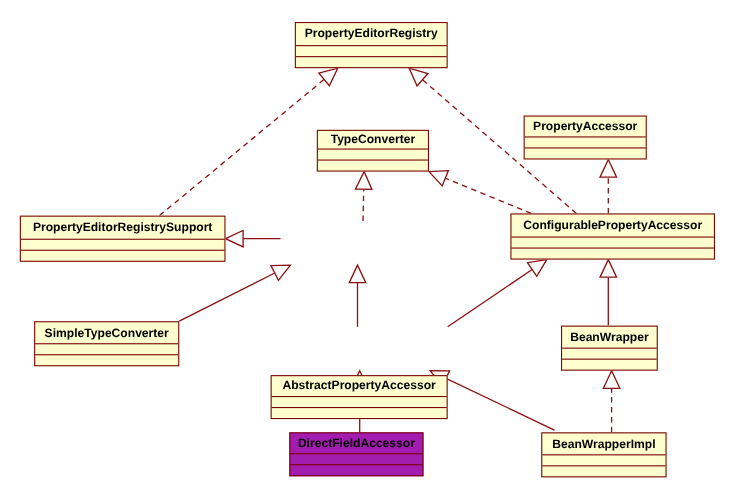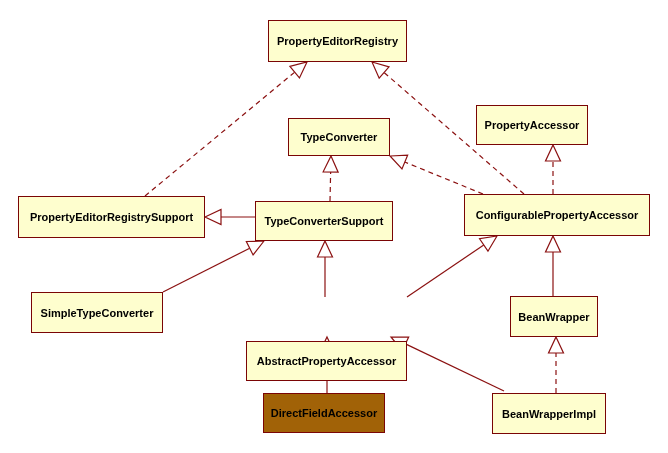--- a/index.html
+++ b/index.html
@@ -9,21 +9,21 @@
     background:#ffffff;
     overflow:hidden;
     font-family:"Liberation Sans",sans-serif;
   }
   #edges{position:absolute;left:0;top:0;}
   .uml-class{
     position:absolute;
     box-sizing:border-box;
     background:#FEFECE;
     border:1.5px solid #7A0505;
-    display:flex;flex-direction:row;
+    display:flex;flex-direction:column;
   }
   .uml-title{
     flex:1 1 auto;
     display:flex;align-items:center;justify-content:center;
     font-weight:bold;font-size:11px;color:#000000;
     white-space:nowrap;padding:0 2px;overflow:hidden;
     font-family:"Liberation Sans",sans-serif;
   }
   .uml-row{height:9px;border-top:1px solid #7A0505;}
 </style>
@@ -98,46 +98,41 @@
     <div class="uml-class" style="left: 476px; top: 105px; width: 112px; height: 40px; background: rgb(254, 254, 206); border-color: rgb(122, 5, 5);">
       <div class="uml-title" style="color: rgb(0, 0, 0);">PropertyAccessor</div>
       <div class="uml-row" style="border-top-color: rgb(122, 5, 5);"></div>
       <div class="uml-row" style="border-top-color: rgb(122, 5, 5);"></div>
     </div>
     <div class="uml-class" style="left: 18px; top: 196px; width: 187px; height: 42px; background: rgb(254, 254, 206); border-color: rgb(122, 5, 5);">
       <div class="uml-title" style="color: rgb(0, 0, 0);">PropertyEditorRegistrySupport</div>
       <div class="uml-row" style="border-top-color: rgb(122, 5, 5);"></div>
       <div class="uml-row" style="border-top-color: rgb(122, 5, 5);"></div>
     </div>
-    <div class="uml-class" style="left: 255px; top: 201px; width: 138px; height: 40px; background: rgb(254, 254, 206); border-color: rgb(122, 5, 5);">
-      <div class="uml-title" style="color: rgb(0, 0, 0);">TypeConverterSupport</div>
-      <div class="uml-row" style="border-top-color: rgb(122, 5, 5);"></div>
-      <div class="uml-row" style="border-top-color: rgb(122, 5, 5);"></div>
-    </div>
     <div class="uml-class" style="left: 464px; top: 194px; width: 186px; height: 42px; background: rgb(254, 254, 206); border-color: rgb(122, 5, 5);">
       <div class="uml-title" style="color: rgb(0, 0, 0);">ConfigurablePropertyAccessor</div>
       <div class="uml-row" style="border-top-color: rgb(122, 5, 5);"></div>
       <div class="uml-row" style="border-top-color: rgb(122, 5, 5);"></div>
     </div>
     <div class="uml-class" style="left: 31px; top: 292px; width: 132px; height: 41px; background: rgb(254, 254, 206); border-color: rgb(122, 5, 5);">
       <div class="uml-title" style="color: rgb(0, 0, 0);">SimpleTypeConverter</div>
       <div class="uml-row" style="border-top-color: rgb(122, 5, 5);"></div>
       <div class="uml-row" style="border-top-color: rgb(122, 5, 5);"></div>
     </div>
     <div class="uml-class" style="left: 246px; top: 297px; width: 161px; height: 40px; background: rgb(254, 254, 206); border-color: rgb(122, 5, 5); margin-top: 44px;">
       <div class="uml-title" style="color: rgb(0, 0, 0);">AbstractPropertyAccessor</div>
       <div class="uml-row" style="border-top-color: rgb(122, 5, 5);"></div>
       <div class="uml-row" style="border-top-color: rgb(122, 5, 5);"></div>
     </div>
     <div class="uml-class" style="left: 510px; top: 296px; width: 88px; height: 41px; background: rgb(254, 254, 206); border-color: rgb(122, 5, 5);">
       <div class="uml-title" style="color: rgb(0, 0, 0);">BeanWrapper</div>
       <div class="uml-row" style="border-top-color: rgb(122, 5, 5);"></div>
       <div class="uml-row" style="border-top-color: rgb(122, 5, 5);"></div>
     </div>
-    <div class="uml-class" style="left: 263px; top: 393px; width: 122px; height: 40px; background: #a16207; border-color: rgb(122, 5, 5);">
+    <div class="uml-class" style="left: 263px; top: 393px; width: 122px; height: 40px; background: #a21caf; border-color: rgb(122, 5, 5);">
       <div class="uml-title" style="color: rgb(0, 0, 0);">DirectFieldAccessor</div>
       <div class="uml-row" style="border-top-color: rgb(122, 5, 5);"></div>
       <div class="uml-row" style="border-top-color: rgb(122, 5, 5);"></div>
     </div>
     <div class="uml-class" style="left: 492px; top: 393px; width: 114px; height: 41px; background: rgb(254, 254, 206); border-color: rgb(122, 5, 5);">
       <div class="uml-title" style="color: rgb(0, 0, 0);">BeanWrapperImpl</div>
       <div class="uml-row" style="border-top-color: rgb(122, 5, 5);"></div>
       <div class="uml-row" style="border-top-color: rgb(122, 5, 5);"></div>
     </div>
   </div>

